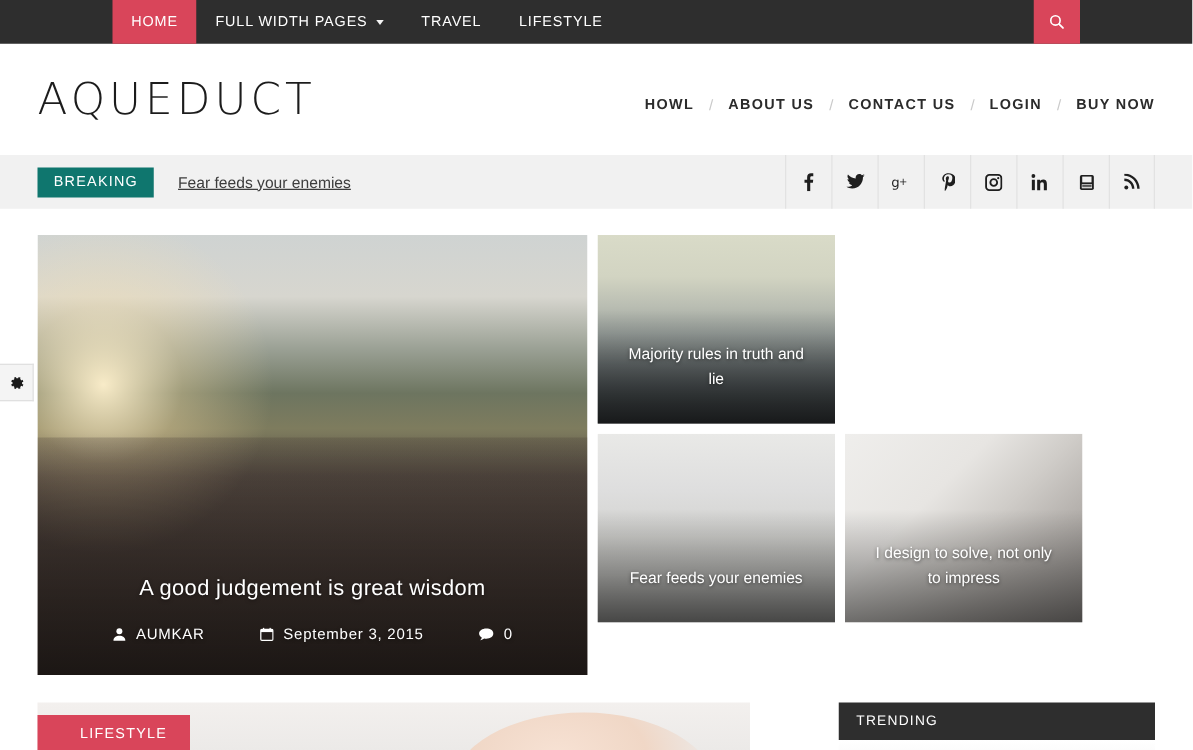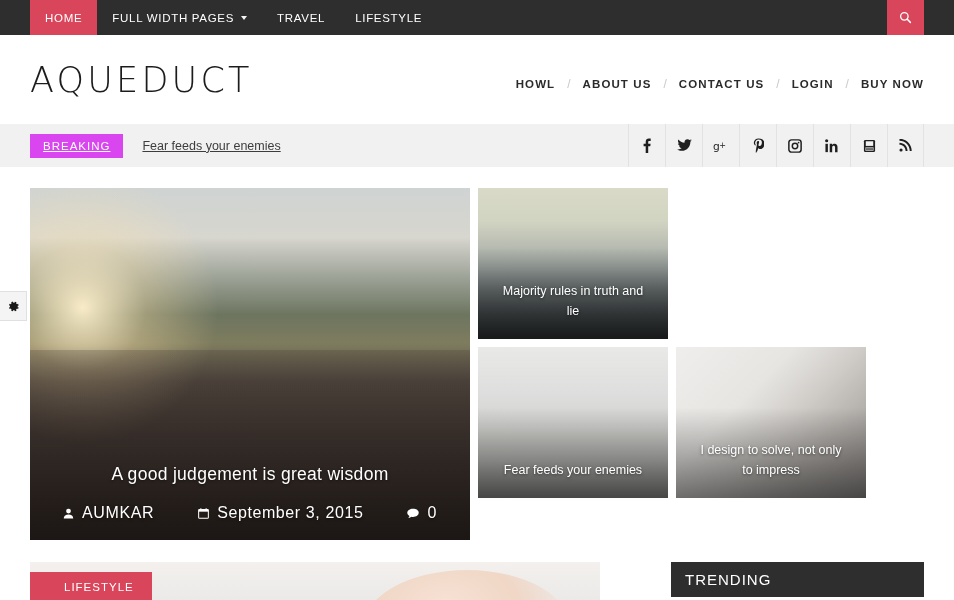--- a/index.html
+++ b/index.html
@@ -12,21 +12,21 @@
 
   
   .topnav {
     height: 35px;
     background: #2e2e2e;
     display: flex;
     align-items: stretch;
     position: relative;
   }
   .topnav-inner {
-    width: 894px; margin: 0 auto;
+    width: 774px; margin: 0 auto;
     display: flex; align-items: stretch;
     position: relative;
   }
   .nav-item {
     display: flex; align-items: center;
     padding: 0 15px;
     color: #ffffff;
     font-size: 11.5px;
     letter-spacing: 0.7px;
     font-weight: 400;
@@ -85,27 +85,26 @@
     background: #f1f1f1;
     display: flex; align-items: center;
   }
   .breaking-inner {
     width: 894px; margin: 0 auto;
     height: 43px;
     display: flex; align-items: center;
     position: relative;
   }
   .breaking-badge {
-    background: #d946ef;
+    background: #0f766e;
     color: #ffffff;
     font-size: 11.5px;
     letter-spacing: 1px;
     padding: 6px 13px;
     cursor: pointer;
-    text-decoration: underline;
   }
   .breaking-text {
     margin-left: 19px;
     font-size: 12.5px;
     color: #3d3d3d;
     text-decoration: underline;
     cursor: pointer;
   }
   .socials {
     position: absolute; right: 0; top: 0;
@@ -137,41 +136,41 @@
   .content { width: 894px; margin: 0 auto; padding-top: 21px; }
   .grid {
     display: flex;
     gap: 8px;
   }
   .tile {
     position: relative;
     overflow: hidden;
   }
   .tile .cap {
-    position: absolute; left: 0; right: 0; bottom: 4px;
+    position: absolute; left: 0; right: 0; bottom: 12px;
     padding: 14px 18px;
     color: #ffffff;
     text-align: center;
   }
   .hero { width: 440px; height: 352px; }
   .hero .overlay {
     position: absolute; inset: 0;
     background: linear-gradient(to bottom, rgba(0,0,0,0) 45%, rgba(0,0,0,.55) 100%);
   }
   .hero-title {
     font-size: 17.5px;
     font-weight: 400;
     letter-spacing: .3px;
     text-shadow: 0 1px 3px rgba(0,0,0,.5);
   }
   .hero-meta {
     display: flex; align-items: center; justify-content: center;
     gap: 44px;
     margin-top: 19px;
-    font-size: 16px;
+    font-size: 12px;
     letter-spacing: .6px;
     text-shadow: 0 1px 3px rgba(0,0,0,.5);
   }
   .hero-meta span { display: flex; align-items: center; gap: 8px; }
   .right-col { display: flex; flex-direction: column; gap: 8px; }
   .row2 { display: flex; gap: 8px; }
   .sm { width: 190px; height: 151px; }
   .sm .overlay {
     position: absolute; inset: 0;
     background: linear-gradient(to bottom, rgba(0,0,0,0) 40%, rgba(0,0,0,.5) 100%);
@@ -246,21 +245,21 @@
     font-size: 11.5px;
     letter-spacing: 1px;
     padding: 9px 18px 9px 34px;
     cursor: pointer;
     z-index: 3;
   }
   .col-right { width: 253px; margin-left: auto; }
   .trending-hdr {
     background: #2e2e2e;
     color: #ffffff;
-    font-size: 15px;
+    font-size: 11px;
     letter-spacing: 1px;
     padding: 9px 14px;
   }
   .trending-body {
     height: 23px;
     background: linear-gradient(to bottom, #ffffff, #f6f6f6);
   }
 </style>
 </head>
 <body>

